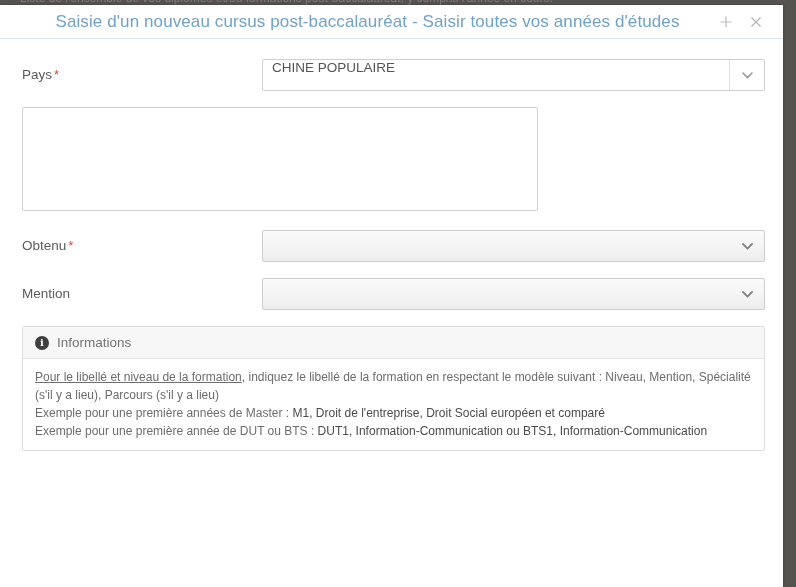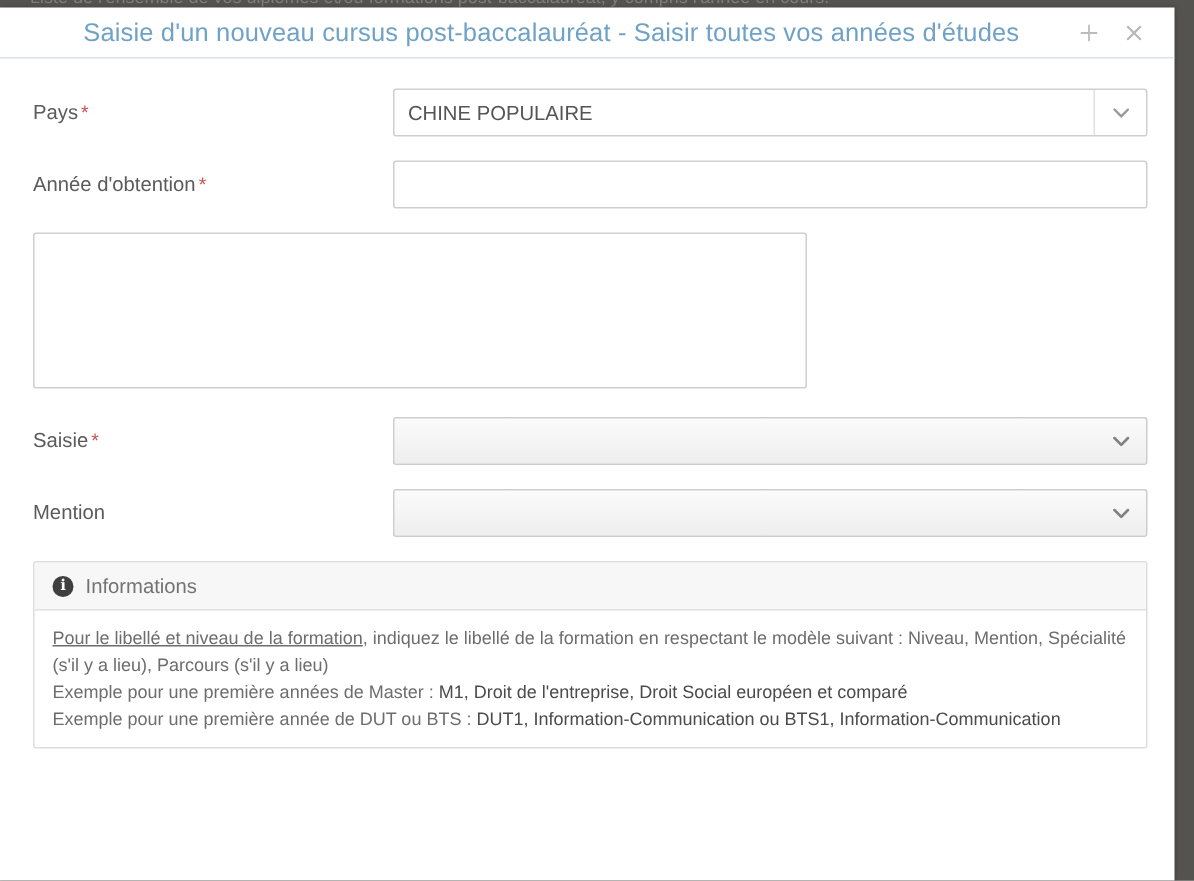--- a/index.html
+++ b/index.html
@@ -138,21 +138,20 @@
 
   .selectbox {
     box-sizing: border-box;
     position: relative;
     width: 100%;
     height: 32px;
     border: 1px solid #cfcfcf;
     border-radius: 2px;
     background: #ffffff;
     display: flex;
-    align-items: center;
     cursor: pointer;
     gap: 16px;
   }
   .selectbox.muted {
     background: linear-gradient(#fbfbfb, #eeeeee);
     border-color: #cdcdcd;
   }
   .select-value {
     flex: 1 1 auto;
     padding: 0 9px;
@@ -259,39 +258,31 @@
           <div class="select-value">CHINE POPULAIRE</div>
           <div class="select-arrow">
             <svg class="chev" viewBox="0 0 11 7" aria-hidden="true">
                 <path d="M1 1 L5.5 5.6 L10 1" stroke="#9a9a9a" stroke-width="1.6" fill="none" stroke-linecap="round" stroke-linejoin="round"></path>
               </svg>
           </div>
         </div>
       </div>
     </div>
 
-    <div class="form-row">
-      <div class="form-label">
-        <span>Année d'obtention</span><span class="req">*</span>
-      </div>
-      <div class="field-wrap">
-        <input class="txtinput" type="text" value="" style="">
-      </div>
-    </div>
 
 
     <div class="form-row">
       <div class="field-wrap">
         <textarea class="txtinput" style=""></textarea>
       </div>
     </div>
 
     <div class="form-row">
       <div class="form-label">
-        <span>Saisie</span><span class="req">*</span>
+        <span>Obtenu</span><span class="req">*</span>
       </div>
       <div class="field-wrap">
         <div class="selectbox muted">
           <div class="select-value"></div>
           <div class="select-arrow">
             <svg class="chev" viewBox="0 0 11 7" aria-hidden="true">
                 <path d="M1 1 L5.5 5.6 L10 1" stroke="#828282" stroke-width="1.8" fill="none" stroke-linecap="round" stroke-linejoin="round"></path>
               </svg>
           </div>
         </div>

